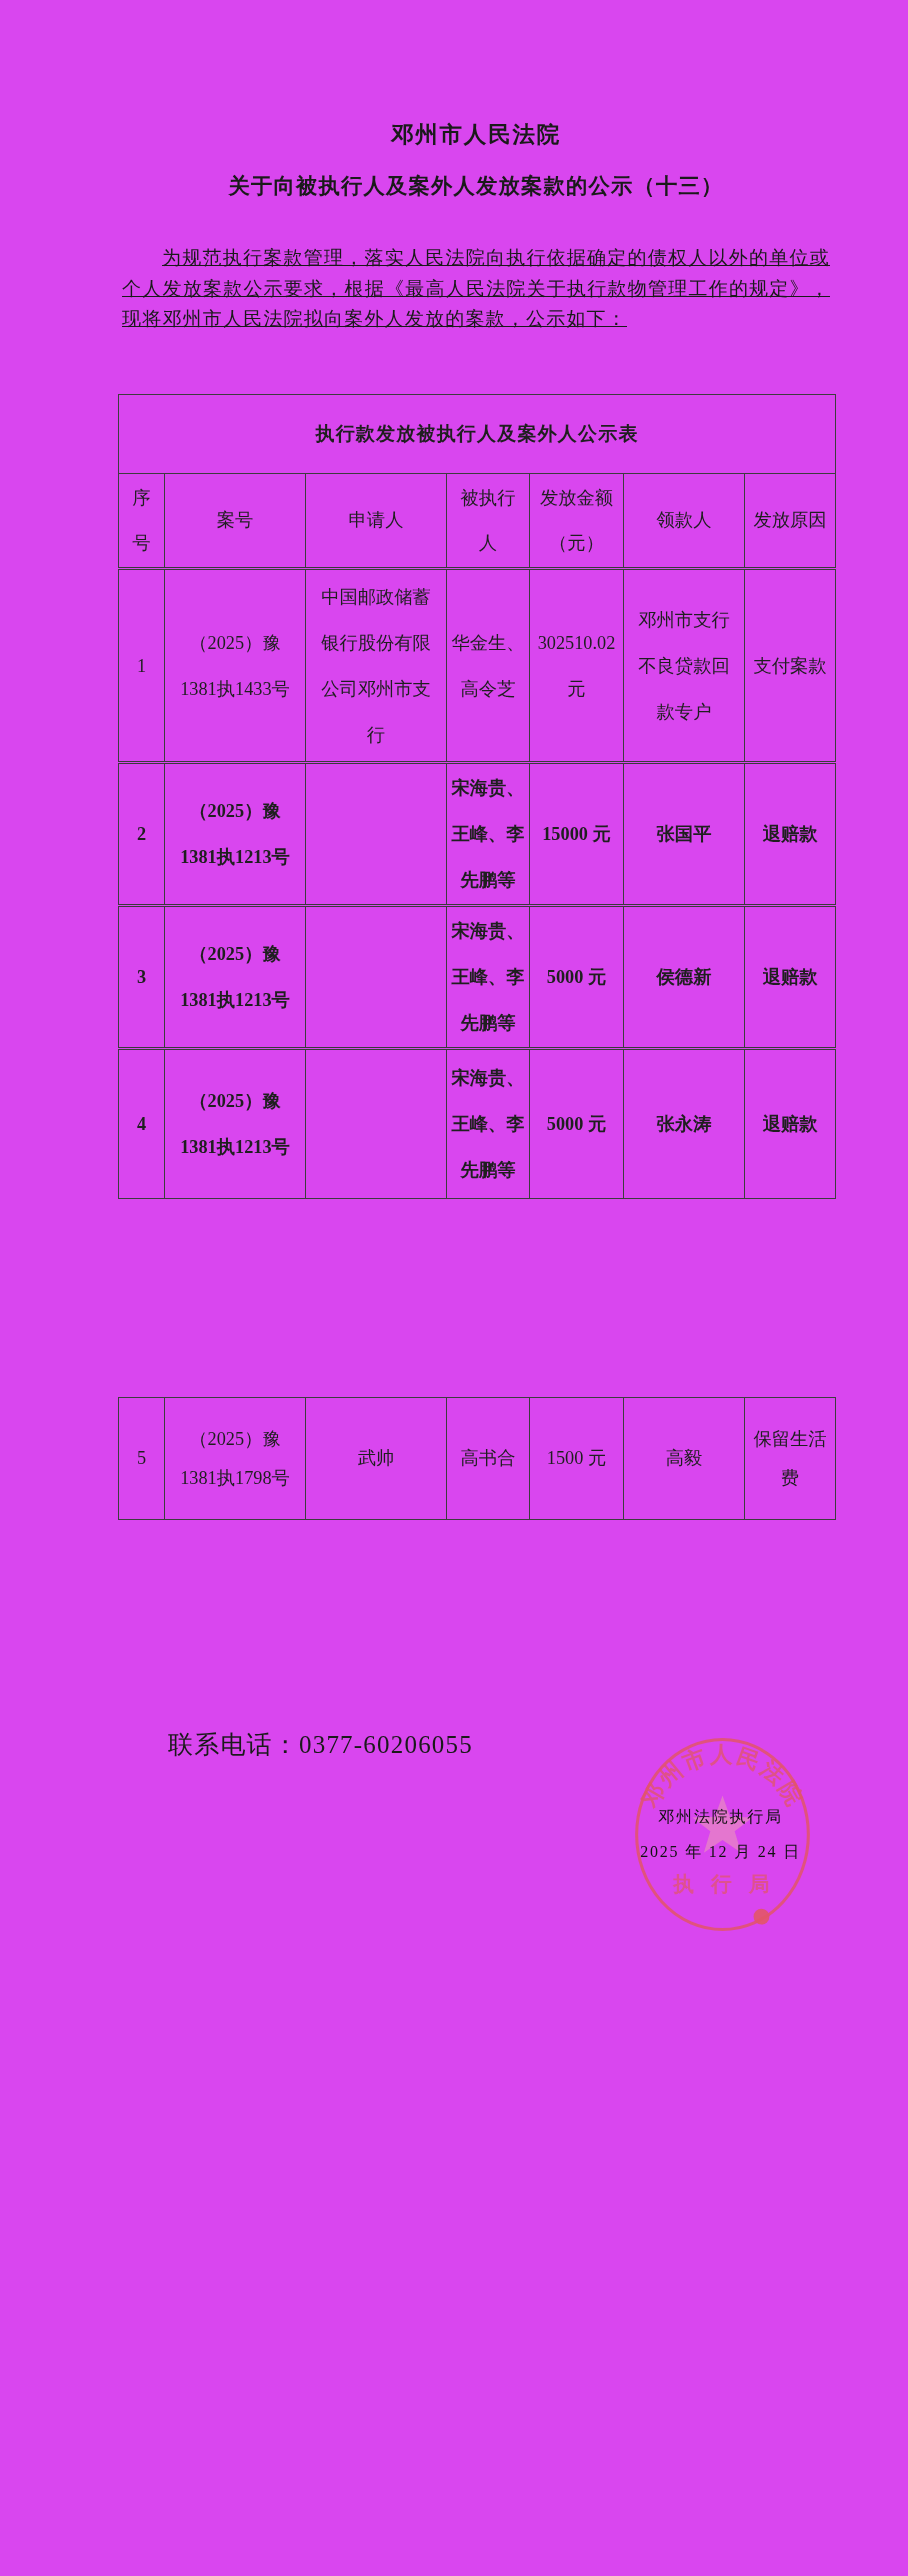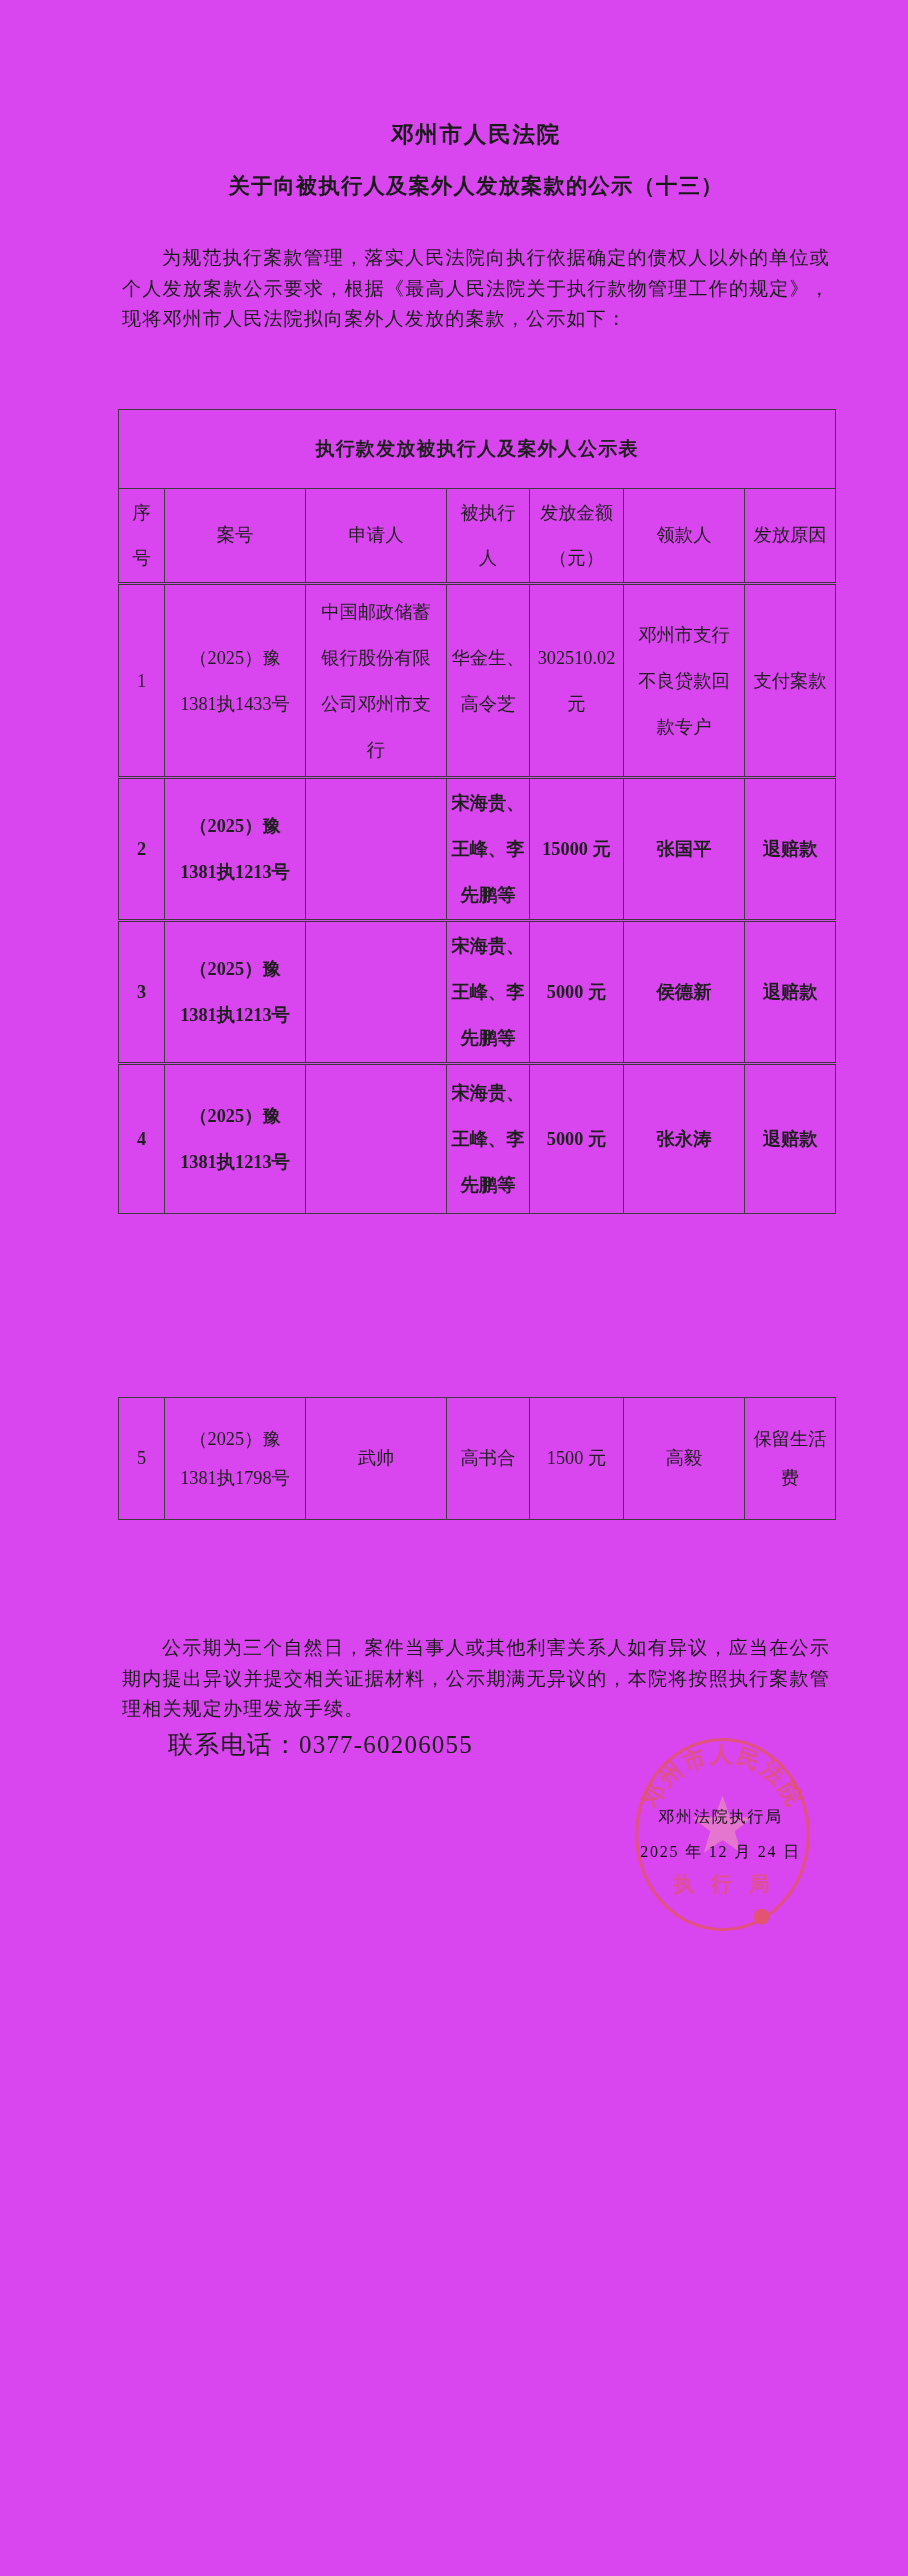--- a/index.html
+++ b/index.html
@@ -18,33 +18,34 @@
   }
   .doc-subtitle{
     position:absolute;left:118px;width:716px;top:171px;
     text-align:center;font-size:21.3px;font-weight:bold;letter-spacing:1.2px;font-family:Liberation Serif, serif;
   }
   .para{
     position:absolute;left:122px;width:708px;
     font-size:19px;line-height:30.5px;letter-spacing:1.2px;
     text-align:justify;text-justify:inter-character;
     text-indent:40px;
+    text-decoration:underline;
   }
   .intro{top:243px;}
   .closing{top:1633px;}
   .contact-line{
     position:absolute;left:128px;width:708px;top:1730px;
     font-size:25px;line-height:30.5px;letter-spacing:1.2px;text-indent:40px;
   }
   table.notice{
     position:absolute;left:118px;width:716px;
     border-collapse:collapse;table-layout:fixed;
     font-size:18.3px;color:#1f1f1f;
   }
-  .t1{top:409px;}
+  .t1{top:394px;}
   .t2{top:1397px;}
   table.notice td{
     border:1.2px solid #3d3d3d;
     text-align:center;vertical-align:middle;
     white-space:pre-line;
     line-height:46px;
     padding:0 2.4px;
     overflow:hidden;
   }
   td.tbl-title{
@@ -177,21 +178,20 @@
       <td>武帅</td>
       <td>高书合</td>
       <td>1500 元</td>
       <td>高毅</td>
       <td>保留生活
 费</td>
     </tr>
   </tbody>
     </table>
 
-  <div class="para closing">公示期为三个自然日，案件当事人或其他利害关系人如有异议，应当在公示期内提出异议并提交相关证据材料，公示期满无异议的，本院将按照执行案款管理相关规定办理发放手续。</div>
   <div class="contact-line">联系电话：0377-60206055</div>
 
   <svg class="seal" viewBox="0 0 320 340" xmlns="http://www.w3.org/2000/svg">
     <defs>
       <path id="sealArc" d="M 53 120 A 118 118 0 0 1 267 120" fill="none"></path>
     </defs>
     <ellipse cx="160" cy="170" rx="141" ry="156" fill="none" stroke="#e25568" stroke-width="5" opacity="0.85"></ellipse>
     <polygon points="160,106 172.3,141 209.5,141.9 180,164.5 190.6,200.1 160,179 129.4,200.1 140,164.5 110.5,141.9 147.7,141" fill="#f0a6b0" opacity="0.5"></polygon>
     <text font-size="37" font-weight="bold" fill="#e25568" opacity="0.75" letter-spacing="4" text-anchor="middle" font-family="Liberation Serif, DejaVu Serif, serif">
       <textPath href="#sealArc" startOffset="50%">邓州市人民法院</textPath>

